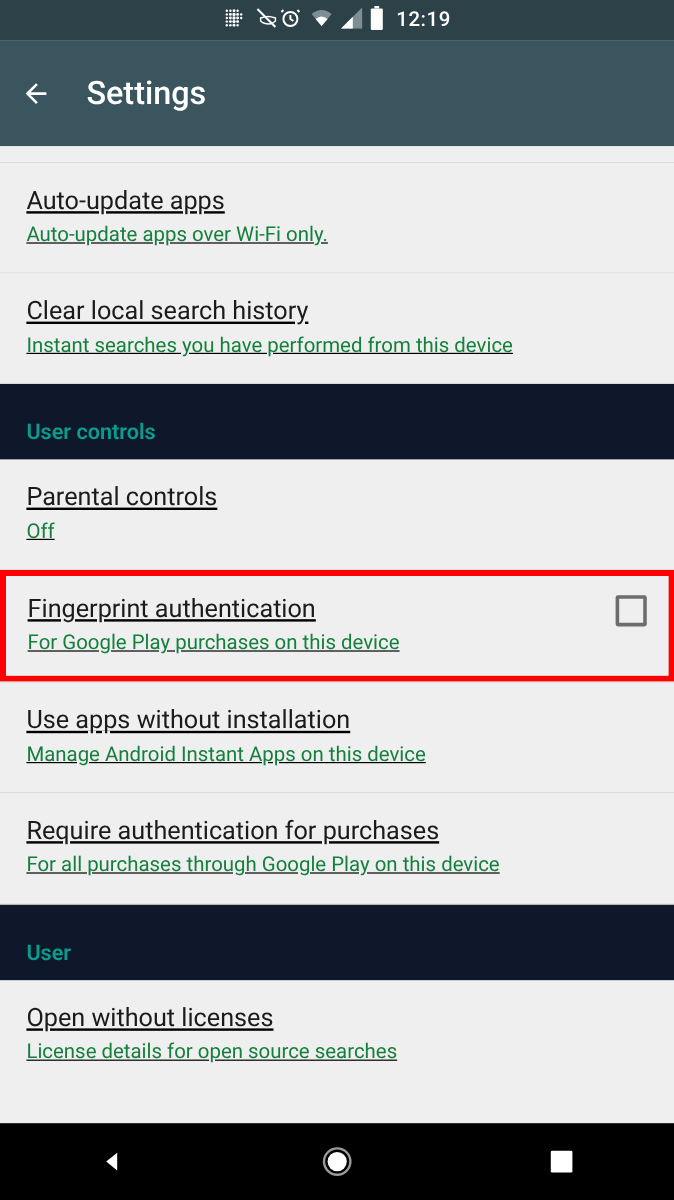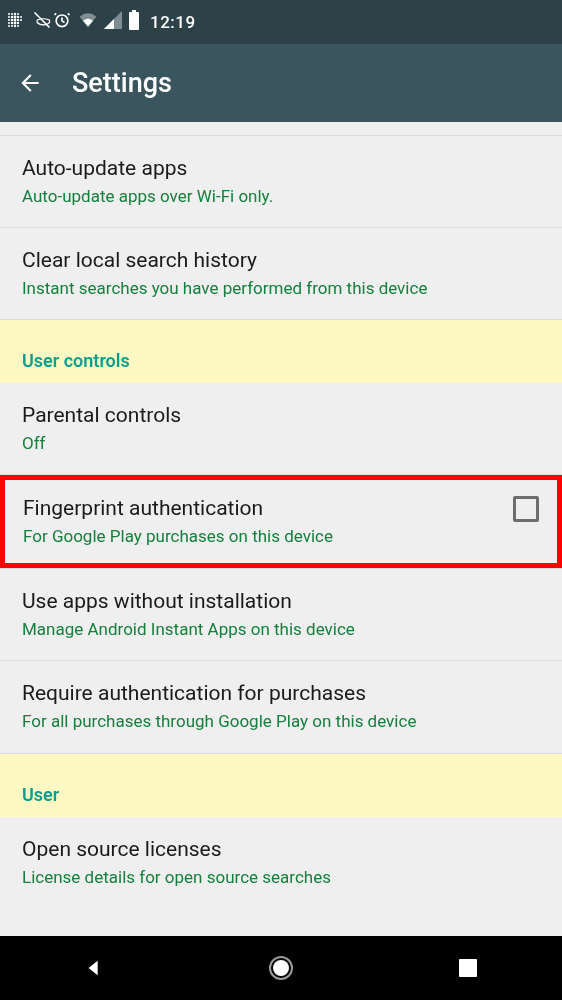--- a/index.html
+++ b/index.html
@@ -1,60 +1,61 @@
 <!DOCTYPE html>
 <html><head>
   <meta charset="utf-8">
   <style>
     * { margin: 0; padding: 0; box-sizing: border-box; }
     html, body { width: 562px; height: 1000px; font-family: Roboto, "Helvetica Neue", Arial, sans-serif; background: #efefef; overflow: hidden; }
     
     .status-bar {
-      height: 44px;
+      height: 34px;
       background: #2d4248;
       display: flex;
       align-items: center;
-      justify-content: flex-start;
+      justify-content: center;
       padding: 0 6px;
       color: #fff;
       font-size: 17px;
     }
     .status-left { display: flex; gap: 8px; align-items: center; }
     .status-right { display: flex; gap: 6px; align-items: center; }
     .status-right .time { margin-left: 4px; font-weight: 500; letter-spacing: 0.5px; }
     
     .app-bar {
-      height: 78px;
+      height: 88px;
       background: #3a555e;
       display: flex;
       align-items: center;
       padding: 0 16px;
       color: #fff;
       gap: 28px;
     }
     .app-bar .back-arrow { width: 28px; height: 28px; display:flex;align-items:center;justify-content:center; }
     .app-bar .title { font-size: 27px; font-weight: 500; }
     
     .content { background: #efefef; }
     .partial-row { height: 14px; background: #efefef; border-bottom: 1px solid #dcdcdc; }
     
     .row {
       padding: 20px 22px;
       background: #efefef;
       border-bottom: 1px solid #dcdcdc;
+      text-decoration: underline;
     }
     .row .title { font-size: 21px; color: #1b1b1b; margin-bottom: 5px; }
     .row .subtitle { font-size: 17px; color: #15803d; line-height: 1.3; }
     
     .section-header {
       padding: 30px 22px 12px 22px;
       color: #0a9d8e;
       font-size: 18px;
       font-weight: 600;
-      background: #fef9c3;
+      background: #0f172a;
     }
     
     .row-with-check {
       display: flex;
       align-items: flex-start;
       justify-content: space-between;
     }
     .row-with-check .text-col { flex: 1; }
     .checkbox {
       width: 26px; height: 26px;
@@ -196,21 +197,21 @@
   </div>
 
   <div class="row">
     <div class="title">Require authentication for purchases</div>
     <div class="subtitle">For all purchases through Google Play on this device</div>
   </div>
 
   <div class="section-header">User</div>
 
   <div class="row row-nb">
-    <div class="title">Open source licenses</div>
+    <div class="title">Open without licenses</div>
     <div class="subtitle">License details for open source searches</div>
   </div>
 </div>
 
 <div class="nav-bar">
   <div class="nav-item">
     <svg width="22" height="22" viewBox="0 0 24 24" fill="#fff">
         <path d="M16 4 L6 12 L16 20 Z"></path>
       </svg>
   </div>

